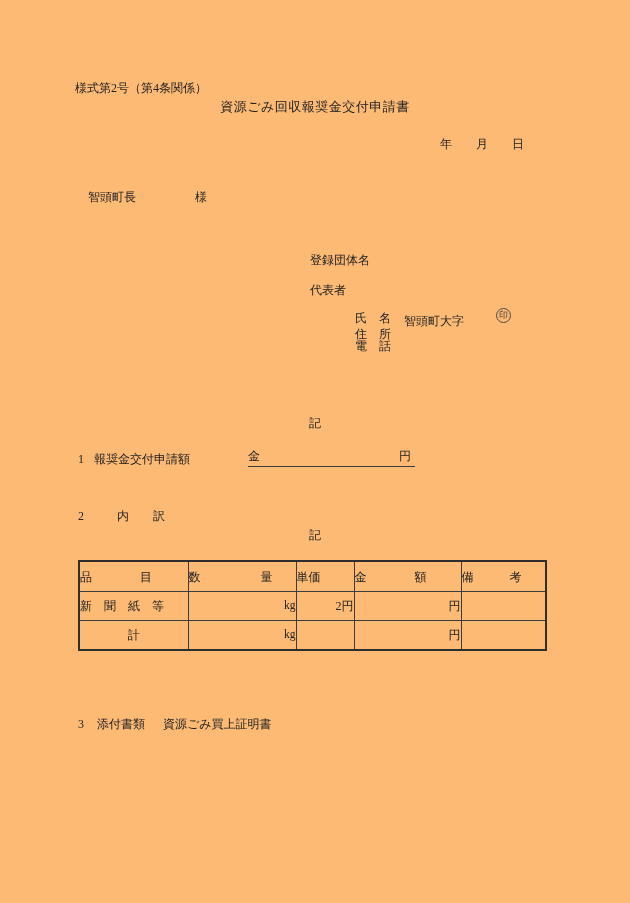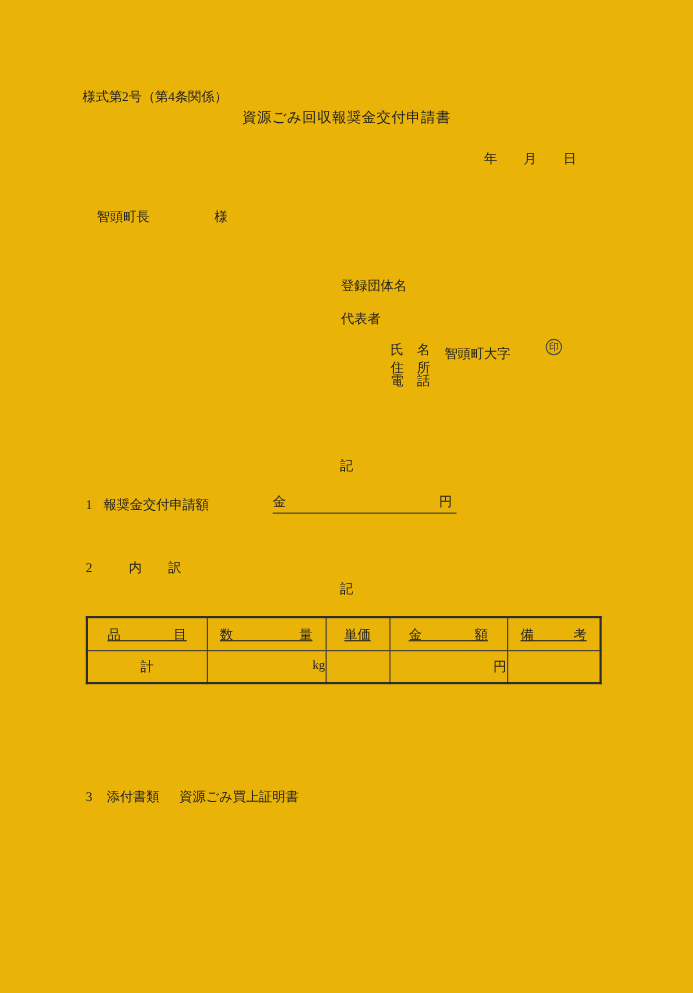--- a/index.html
+++ b/index.html
@@ -4,21 +4,21 @@
 <style>
   html, body {
     margin: 0;
     padding: 0;
     background: #fdfdfd;
   }
   .page {
     position: relative;
     width: 630px;
     height: 903px;
-    background: #eab308;
+    background: #fdba74;
     font-family: "Liberation Serif", "DejaVu Serif", serif;
     font-size: 12px;
     color: #222;
     line-height: 1;
     overflow: hidden;
   }
   .abs { position: absolute; white-space: pre; }
 
   .form-number { left: 75px;  top: 82px; }
   .title       { left: 0; right: 0; top: 100px; text-align: center; font-size: 13px; letter-spacing: 0.5px; }
@@ -75,21 +75,21 @@
     font-size: 12px;
     color: #222;
   }
   table.breakdown td {
     border: 1px solid #3c3c3c;
     padding: 0;
     white-space: pre;
     overflow: hidden;
   }
   table.breakdown { border: 2px solid #2e2e2e; }
-  table.breakdown tr.hdr td  { height: 29px; text-align: center; text-decoration: underline; }
+  table.breakdown tr.hdr td  { height: 29px; text-align: left; }
   table.breakdown tr.body td { height: 28px; }
   td.c-item  { text-align: left;  padding-left: 9px; }
   td.c-item.center { text-align: center; padding-left: 0; }
   td.c-qty   { text-align: right; padding-right: 8px; font-size: 11.5px; }
   td.c-price { text-align: right; padding-right: 5px; }
   td.c-amt   { text-align: right; padding-right: 9px; }
   td.c-note  { }
 
   .i3-num   { left: 78px;  top: 718px; }
   .i3-label { left: 97px;  top: 718px; }
@@ -140,20 +140,27 @@
     </colgroup>
     <tbody>
         <tr class="hdr">
       <td>品　　　　目</td>
       <td>数　　　　　量</td>
       <td>単価</td>
       <td>金　　　　額</td>
       <td>備　　　考</td>
     </tr>
     <tr class="body">
+      <td class="c-item">新　聞　紙　等</td>
+      <td class="c-qty">kg</td>
+      <td class="c-price">2円</td>
+      <td class="c-amt">円</td>
+      <td class="c-note"></td>
+    </tr>
+    <tr class="body">
       <td class="c-item center">計</td>
       <td class="c-qty">kg</td>
       <td class="c-price"></td>
       <td class="c-amt">円</td>
       <td class="c-note"></td>
     </tr>
   </tbody>
     </table>
 
   <div class="abs i3-num item-num">3</div>

